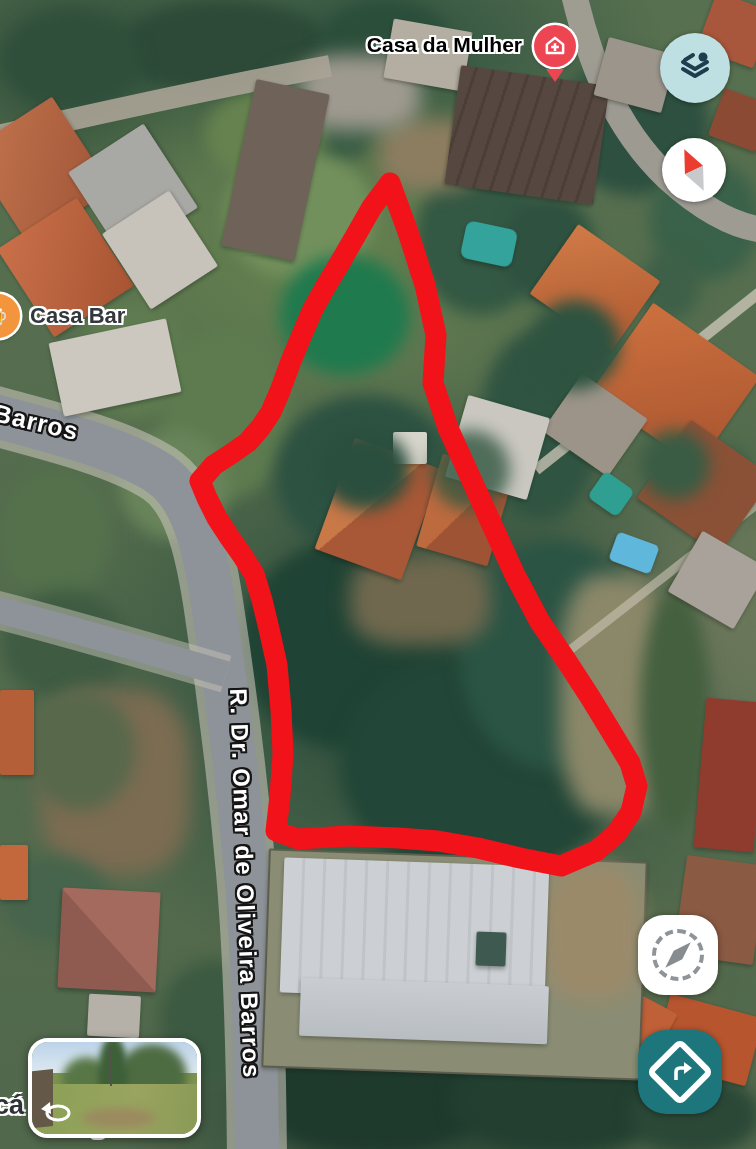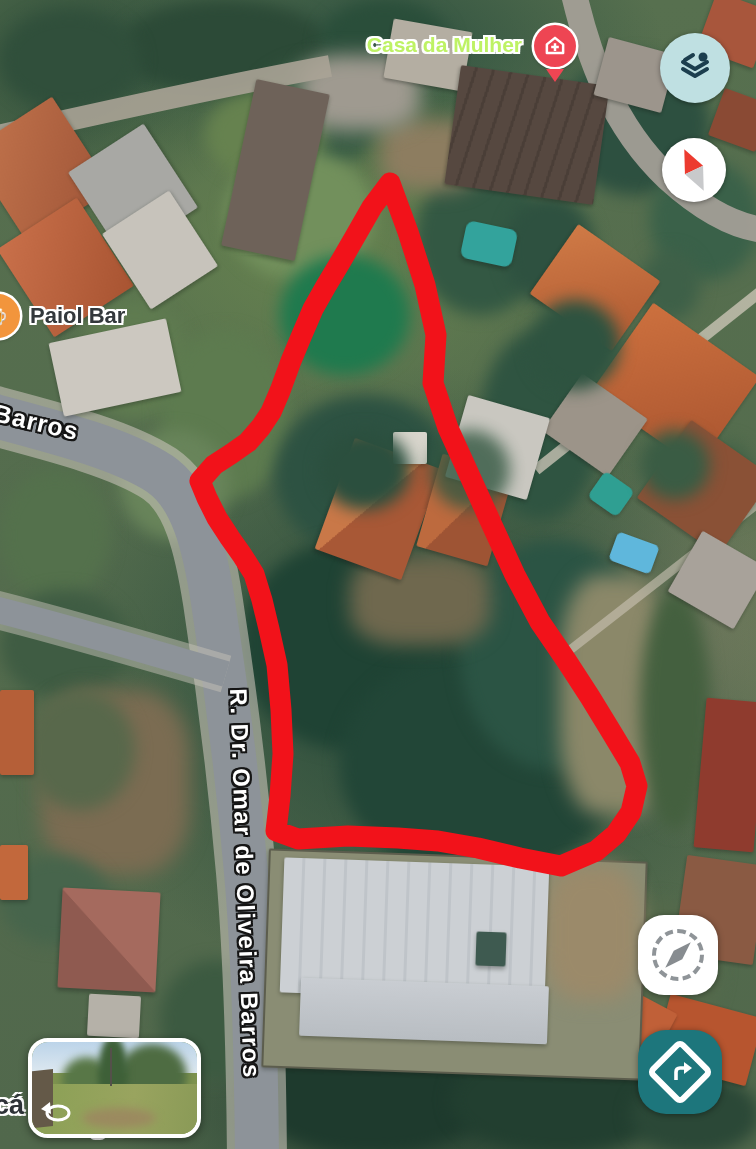--- a/index.html
+++ b/index.html
@@ -151,33 +151,33 @@
 
   <svg class="layer" width="756" height="1149">
     <polygon points="390,183 408,232 425,285 436,335 433,383 448,428 468,472 492,525 515,575 540,622 566,660 590,697 612,733 630,763 637,786 631,812 616,834 596,851 561,866 520,858 478,848 438,841 398,838 348,836 298,839 276,831 280,796 283,754 281,710 277,665 269,629 262,600 254,574 242,555 230,538 217,518 207,498 200,481 214,465 231,454 248,442 261,427 271,412 280,391 291,361 301,337 313,309 326,286 341,261 356,235 372,207" fill="none" stroke="#f2121a" stroke-width="21" stroke-linejoin="round" stroke-linecap="round"></polygon>
   </svg>
 
   <div class="street" style="left:-6px;top:398px;font-size:25px;transform:rotate(13deg);transform-origin:0 50%;">Barros</div>
   <div class="street" style="left:252px;top:688px;font-size:24px;letter-spacing:1.5px;transform:rotate(88deg);transform-origin:0 0;">R. Dr. Omar de Oliveira Barros</div>
   <div class="frag" style="left:-6px;top:1090px;">cá</div>
   <div class="frag" style="left:90px;top:1108px;">gão</div>
 
-  <div class="poi-label" style="left:322px;top:33px;width:200px;text-align:right;font-size:21px;color:#bef264;">Casa da Mulher</div>
+  <div class="poi-label" style="left:322px;top:33px;width:200px;text-align:right;font-size:21px;color:#000000;">Casa da Mulher</div>
   <div class="pin-circle" style="left:534px;top:25px;width:42px;height:42px;background:#ee4553;">
     <svg width="26" height="26" viewBox="0 0 24 24">
       <path d="M12 4.5 L19.5 10.5 V18.5 H4.5 V10.5 Z" fill="none" stroke="#fff" stroke-width="2.3" stroke-linejoin="round"></path>
       <path d="M12 9.5 V16.5 M8.5 13 H15.5" stroke="#fff" stroke-width="2.3"></path>
     </svg>
   </div>
   <div class="pin-tip" style="left:546px;top:69px;border-top:13px solid #ee4553;"></div>
 
   <div class="pin-circle" style="left:-24px;top:294px;width:44px;height:44px;background:#f2953c;">
     <span style="color:#fff;font-size:18px;font-weight:700;">🍺</span>
   </div>
-  <div class="poi-label" style="left:30px;top:303px;font-size:22px;color:#33383c;">Paiol Bar</div>
+  <div class="poi-label" style="left:30px;top:303px;font-size:22px;color:#33383c;">Casa Bar</div>
 
   <div class="round-btn" style="left:660px;top:33px;width:70px;height:70px;background:#bfe0e2;">
     <svg width="40" height="40" viewBox="0 0 40 40">
       <path d="M8 21 L20 28 L32 21" fill="none" stroke="#1c3e4e" stroke-width="4" stroke-linecap="round" stroke-linejoin="round"></path>
       <path d="M8 14 L20 21 L32 14" fill="none" stroke="#1c3e4e" stroke-width="4" stroke-linecap="round" stroke-linejoin="round"></path>
       <path d="M10 12 L18 7" stroke="#1c3e4e" stroke-width="4" stroke-linecap="round"></path>
       <circle cx="28" cy="9" r="4.5" fill="#1c3e4e"></circle>
     </svg>
   </div>
   <div class="round-btn" style="left:662px;top:138px;width:64px;height:64px;background:#fff;">

